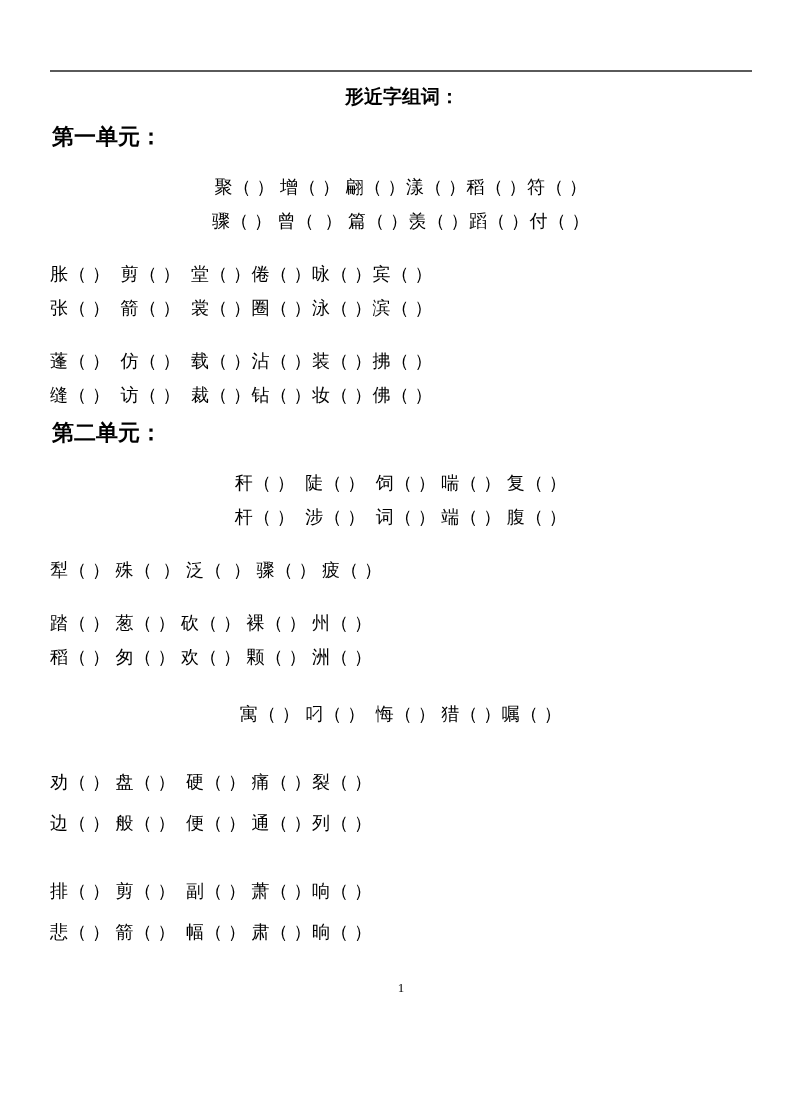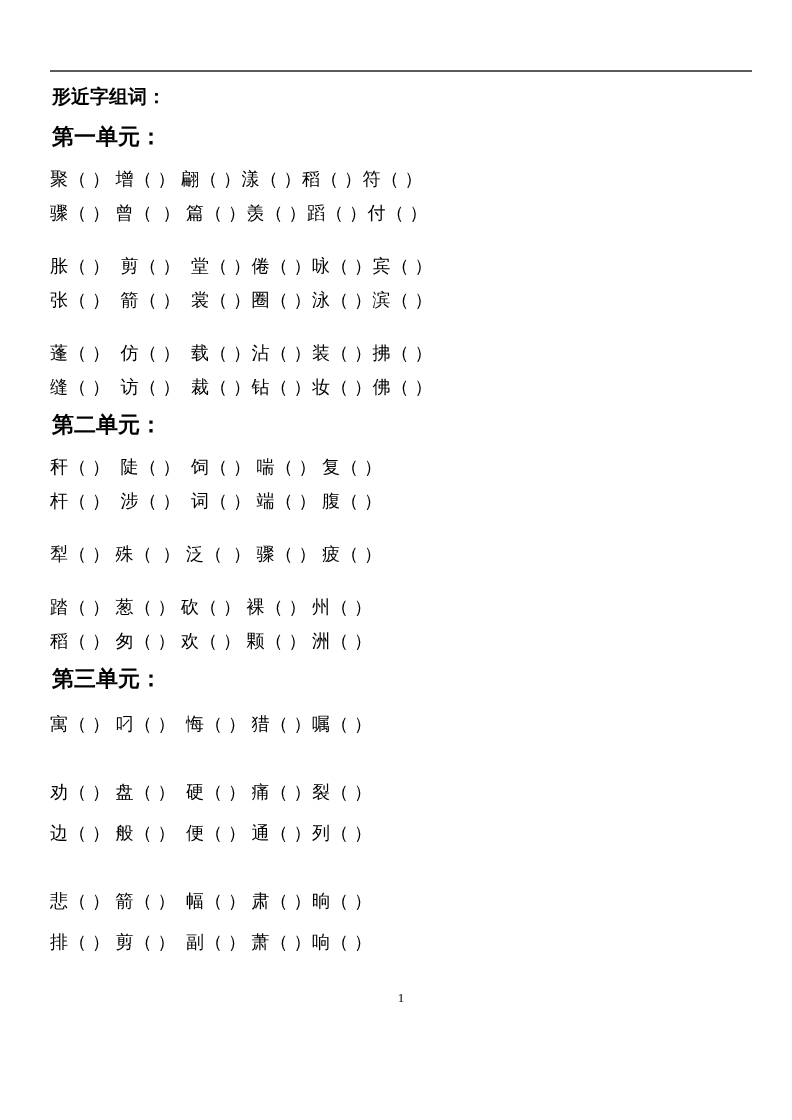--- a/index.html
+++ b/index.html
@@ -24,36 +24,38 @@
     border: none;
     border-top: 2px solid #5a5a5a;
     margin: 70px 0 0 0;
     width: 702px;
   }
   .doc-title {
     font-size: 19px;
     font-weight: bold;
     line-height: 26px;
     margin: 12px 0 0 2px;
+    text-align: center;
   }
   .sec-title {
     font-size: 22px;
     font-weight: bold;
     line-height: 26px;
     margin: 14px 0 0 2px;
   }
   section.unit2 .sec-title,
   section.unit3 .sec-title {
     margin-top: 8px;
   }
   .couplet {
     margin: 0 0 19px 0;
   }
   section .couplet:first-of-type {
-    margin-top: 12px;
+    margin-top: 20px;
+    text-align: center;
   }
   section .couplet:last-of-type {
     margin-bottom: 2px;
   }
   .row {
     margin: 0;
     font-size: 18px;
     line-height: 34px;
     white-space: pre;
     letter-spacing: 0.5px;
@@ -105,29 +107,28 @@
     <div class="couplet">
       <p class="row">犁（ ） 殊（  ） 泛（  ） 骤（ ） 疲（ ）</p>
     </div>
     <div class="couplet">
       <p class="row">踏（ ） 葱（ ） 砍（ ） 裸（ ） 州（ ）</p>
       <p class="row">稻（ ） 匆（ ） 欢（ ） 颗（ ） 洲（ ）</p>
     </div>
   </section>
 
   <section class="unit3">
-    <h2 class="sec-title">第三单元：</h2>
     <div class="couplet">
       <p class="row">寓（ ） 叼（ ）  悔（ ） 猎（ ）嘱（ ）</p>
     </div>
     <div class="couplet">
       <p class="row">劝（ ） 盘（ ）  硬（ ） 痛（ ）裂（ ）</p>
       <p class="row">边（ ） 般（ ）  便（ ） 通（ ）列（ ）</p>
     </div>
     <div class="couplet">
+      <p class="row">排（ ） 剪（ ）  副（ ） 萧（ ）响（ ）</p>
       <p class="row">悲（ ） 箭（ ）  幅（ ） 肃（ ）晌（ ）</p>
-      <p class="row">排（ ） 剪（ ）  副（ ） 萧（ ）响（ ）</p>
     </div>
   </section>
 
   <div class="footer">1</div>
 
 </div>
 
 </body></html>

